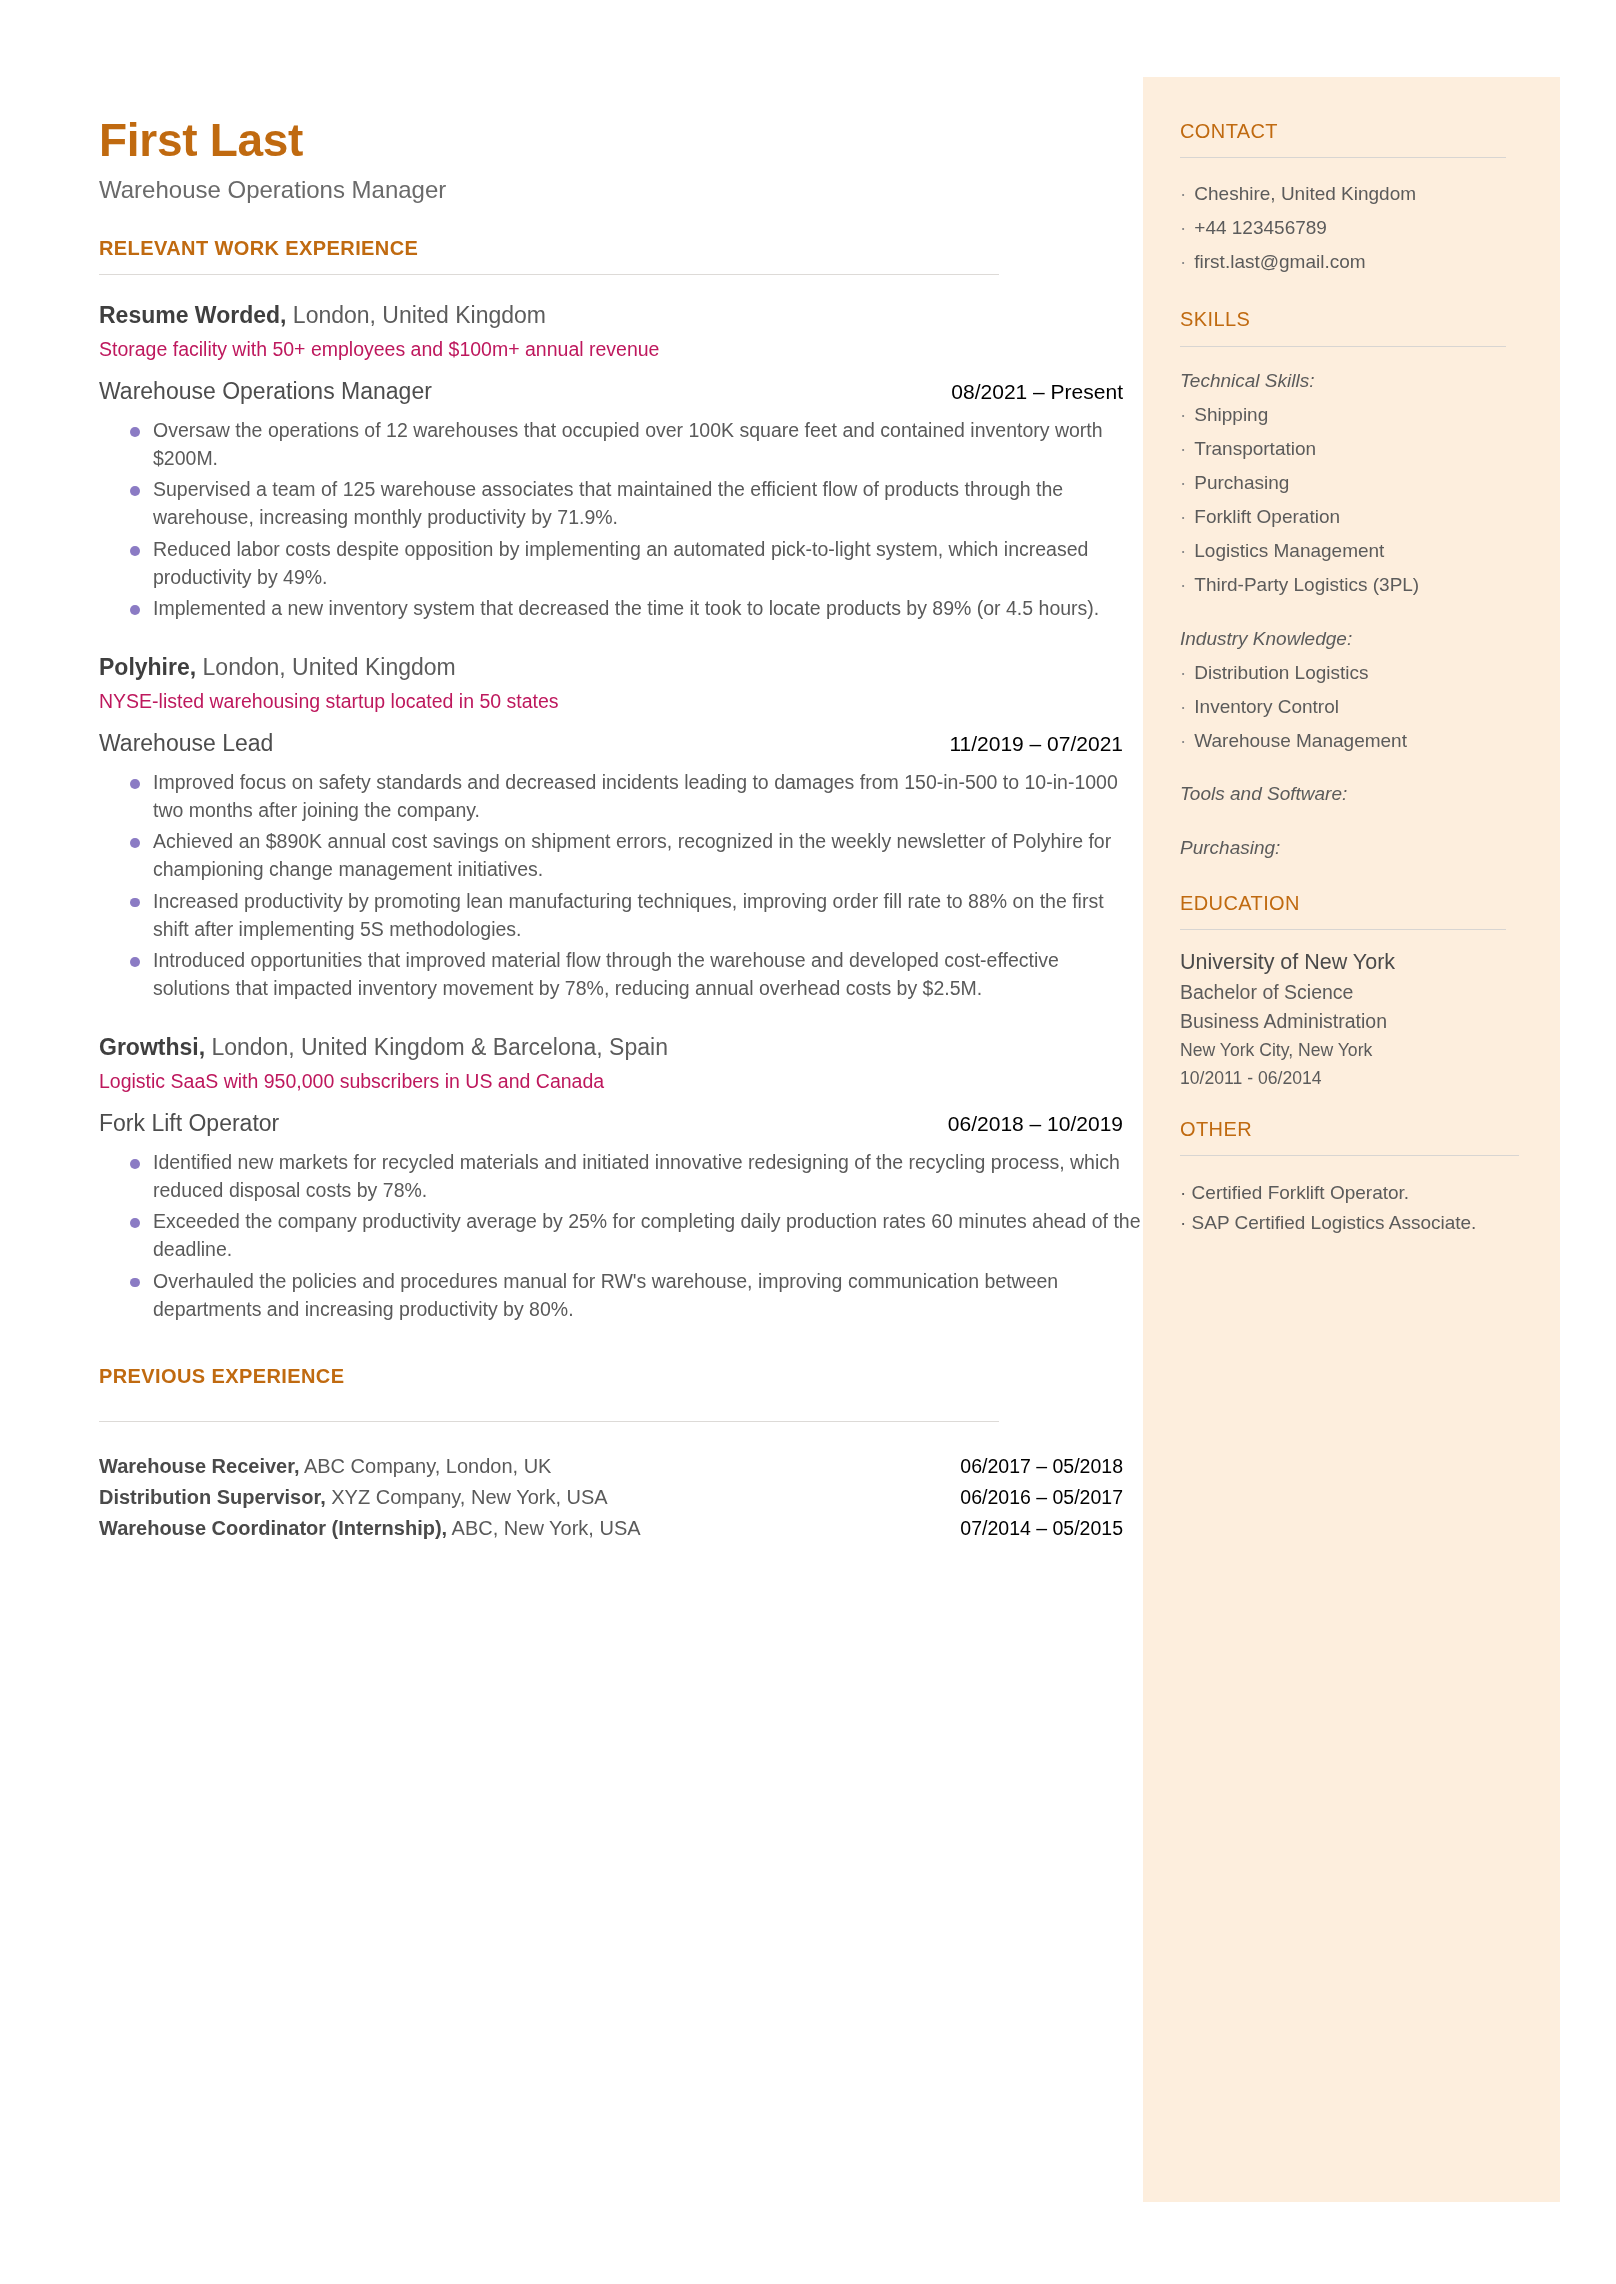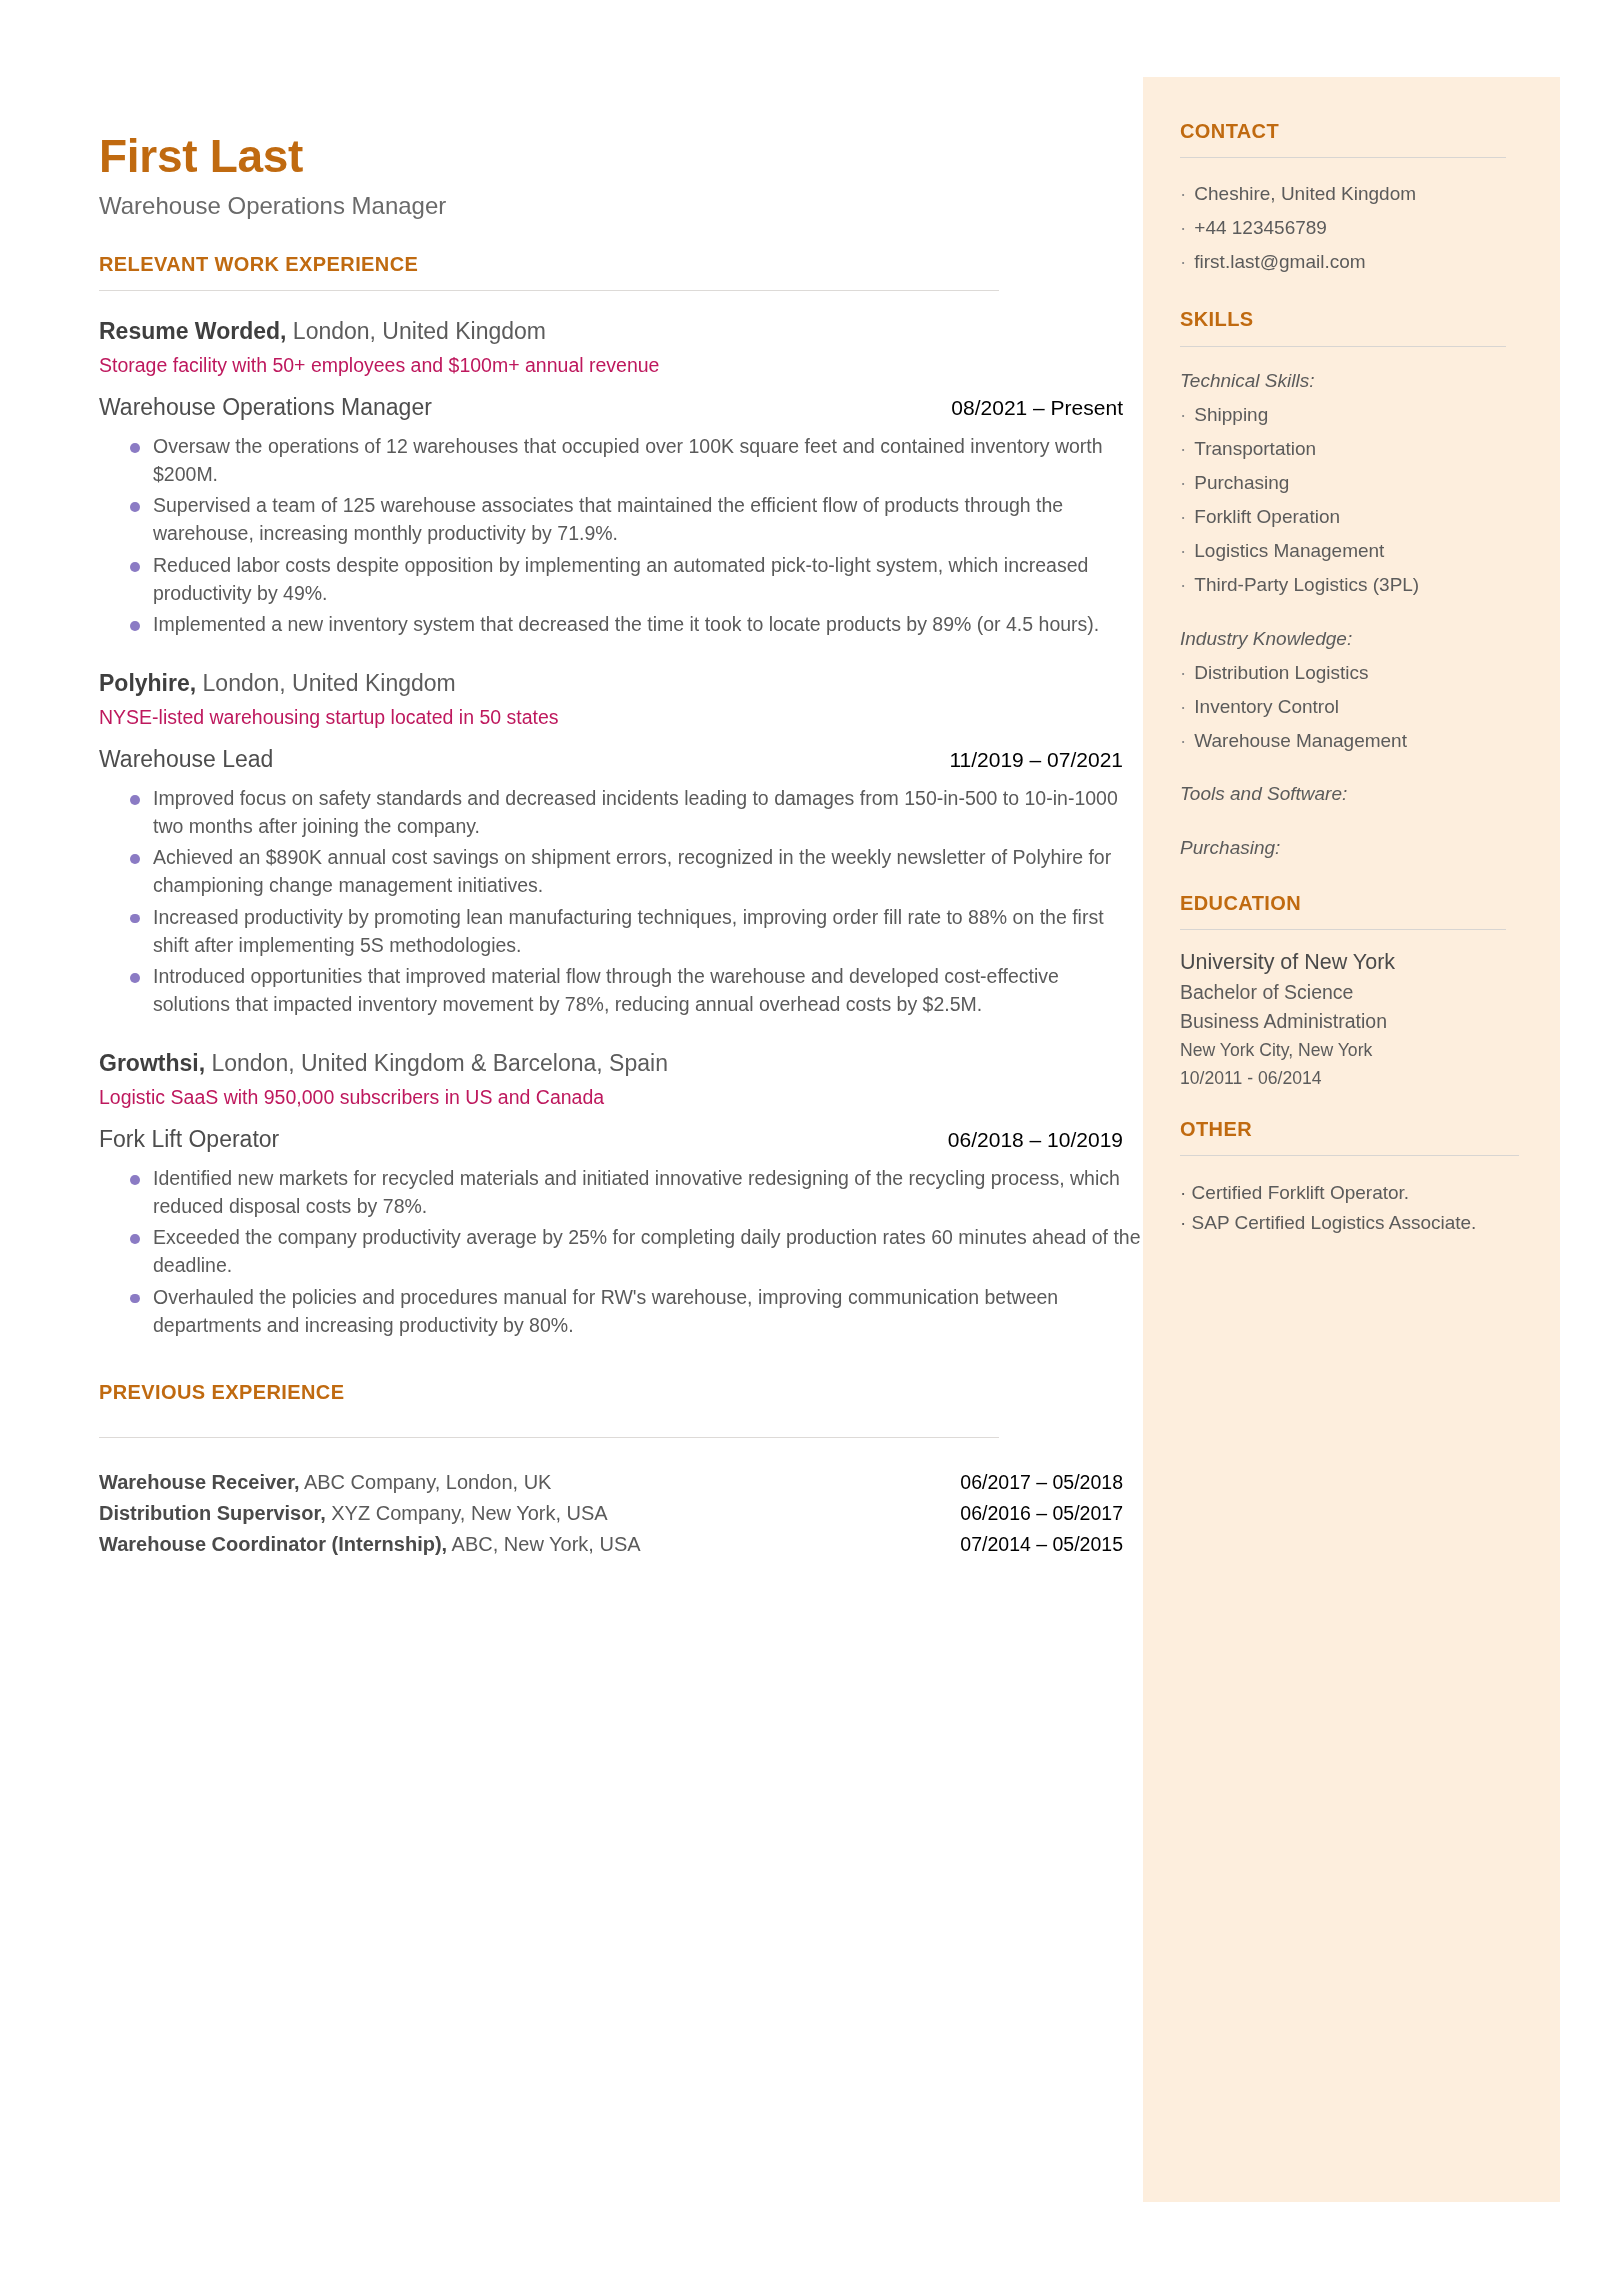--- a/index.html
+++ b/index.html
@@ -25,21 +25,21 @@
     height: 2125px;
     background: #fdeedd;
     padding: 0;
   }
   .side-inner {
     padding: 0 55px 0 37px;
   }
 
   .side-heading {
     color: #c06a10;
-    font-weight: bold;
+    font-weight: normal;
     font-size: 20px;
     letter-spacing: 0.4px;
     font-family: "Liberation Sans", sans-serif;
   }
   .side-rule {
     height: 0.7px;
     background: #d8d5d2;
     margin-top: 14.3px;
     width: 326px;
   }
@@ -60,21 +60,21 @@
   .grp-label {
     font-style: italic;
     color: #5b5b5b;
     font-size: 19px;
     line-height: 34px;
   }
 
   
   #main {
     position: absolute;
-    left: 0; top: 16px;
+    left: 0; top: 0;
     width: 1245px;
   }
   .main-inner { padding: 0 0 0 99px; }
 
   #name {
     color: #c06a10;
     font-size: 46px;
     font-weight: bold;
     letter-spacing: -0.3px;
     line-height: 52px;

